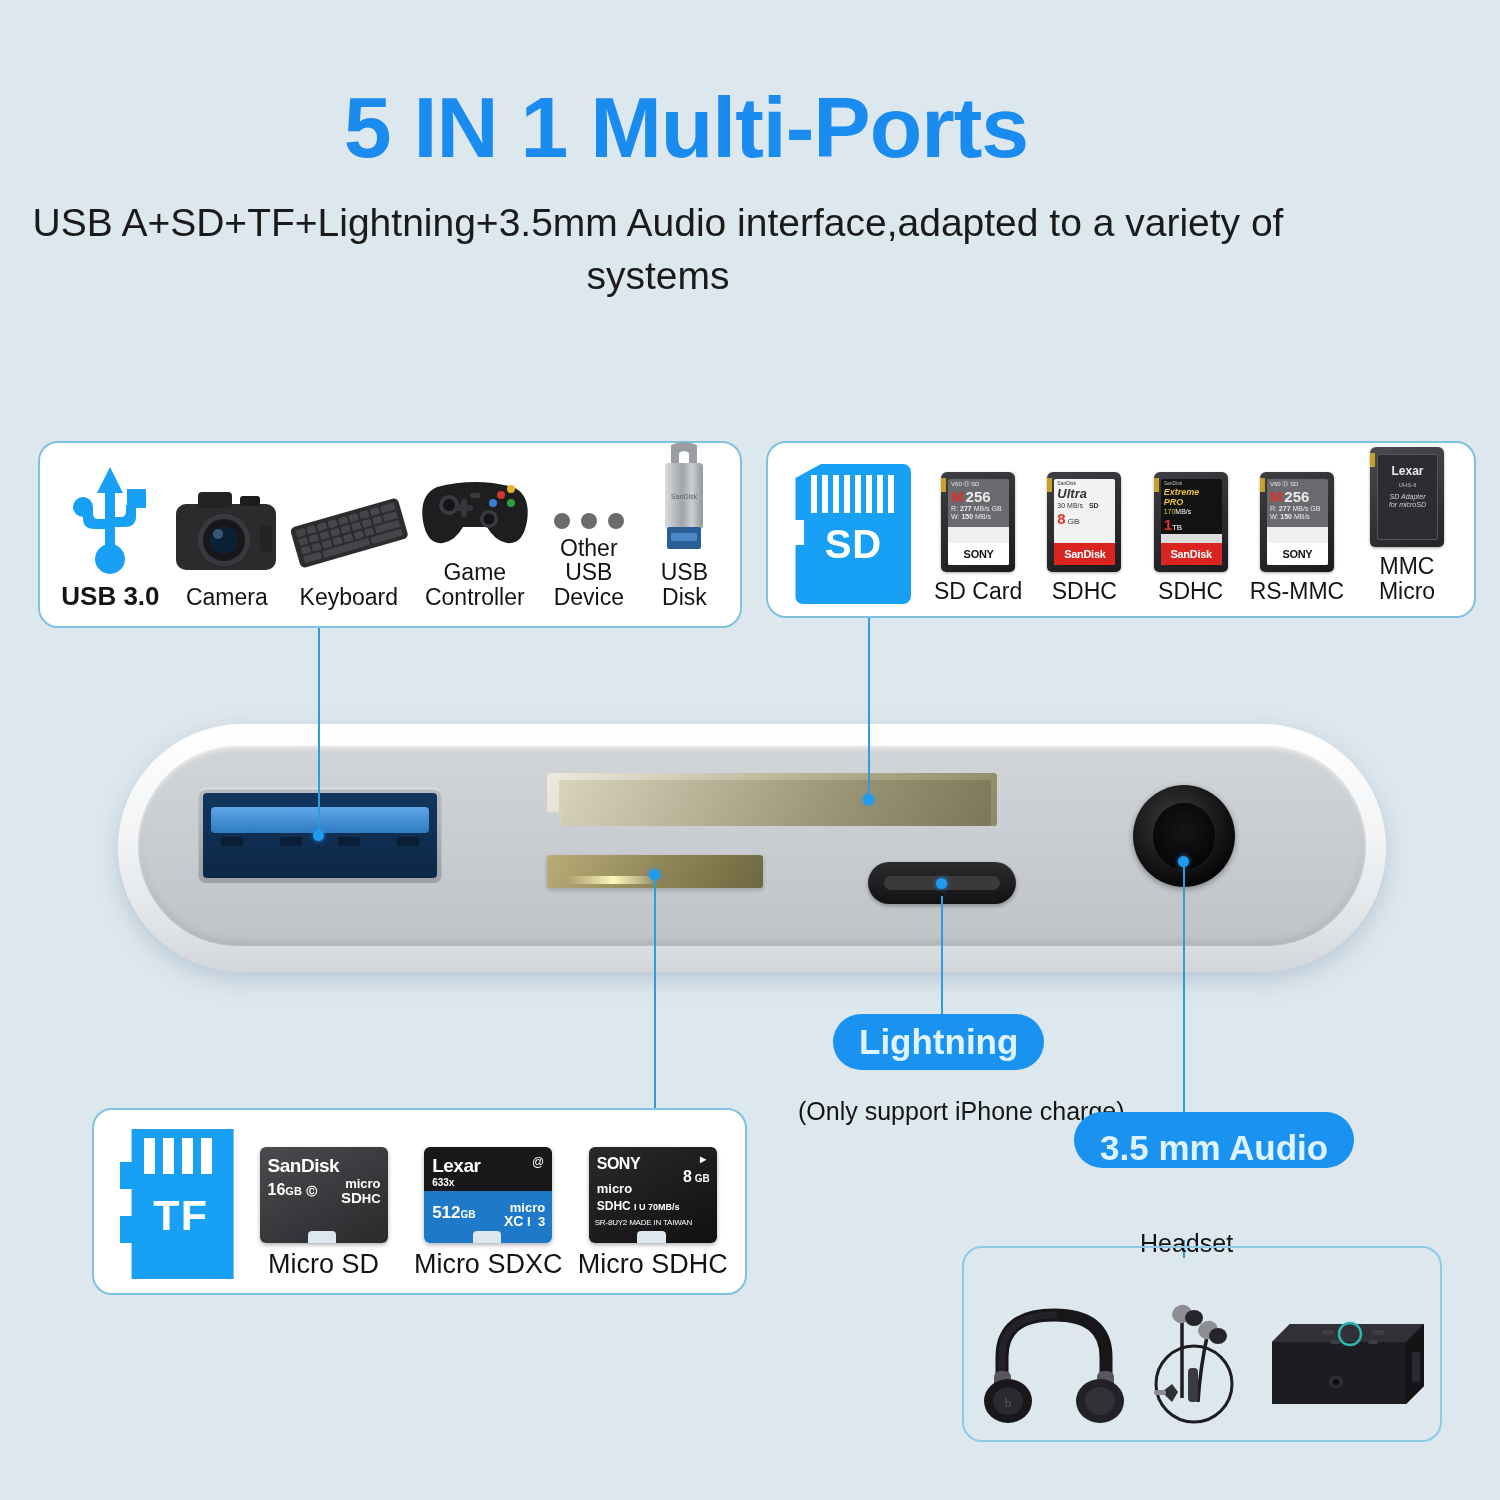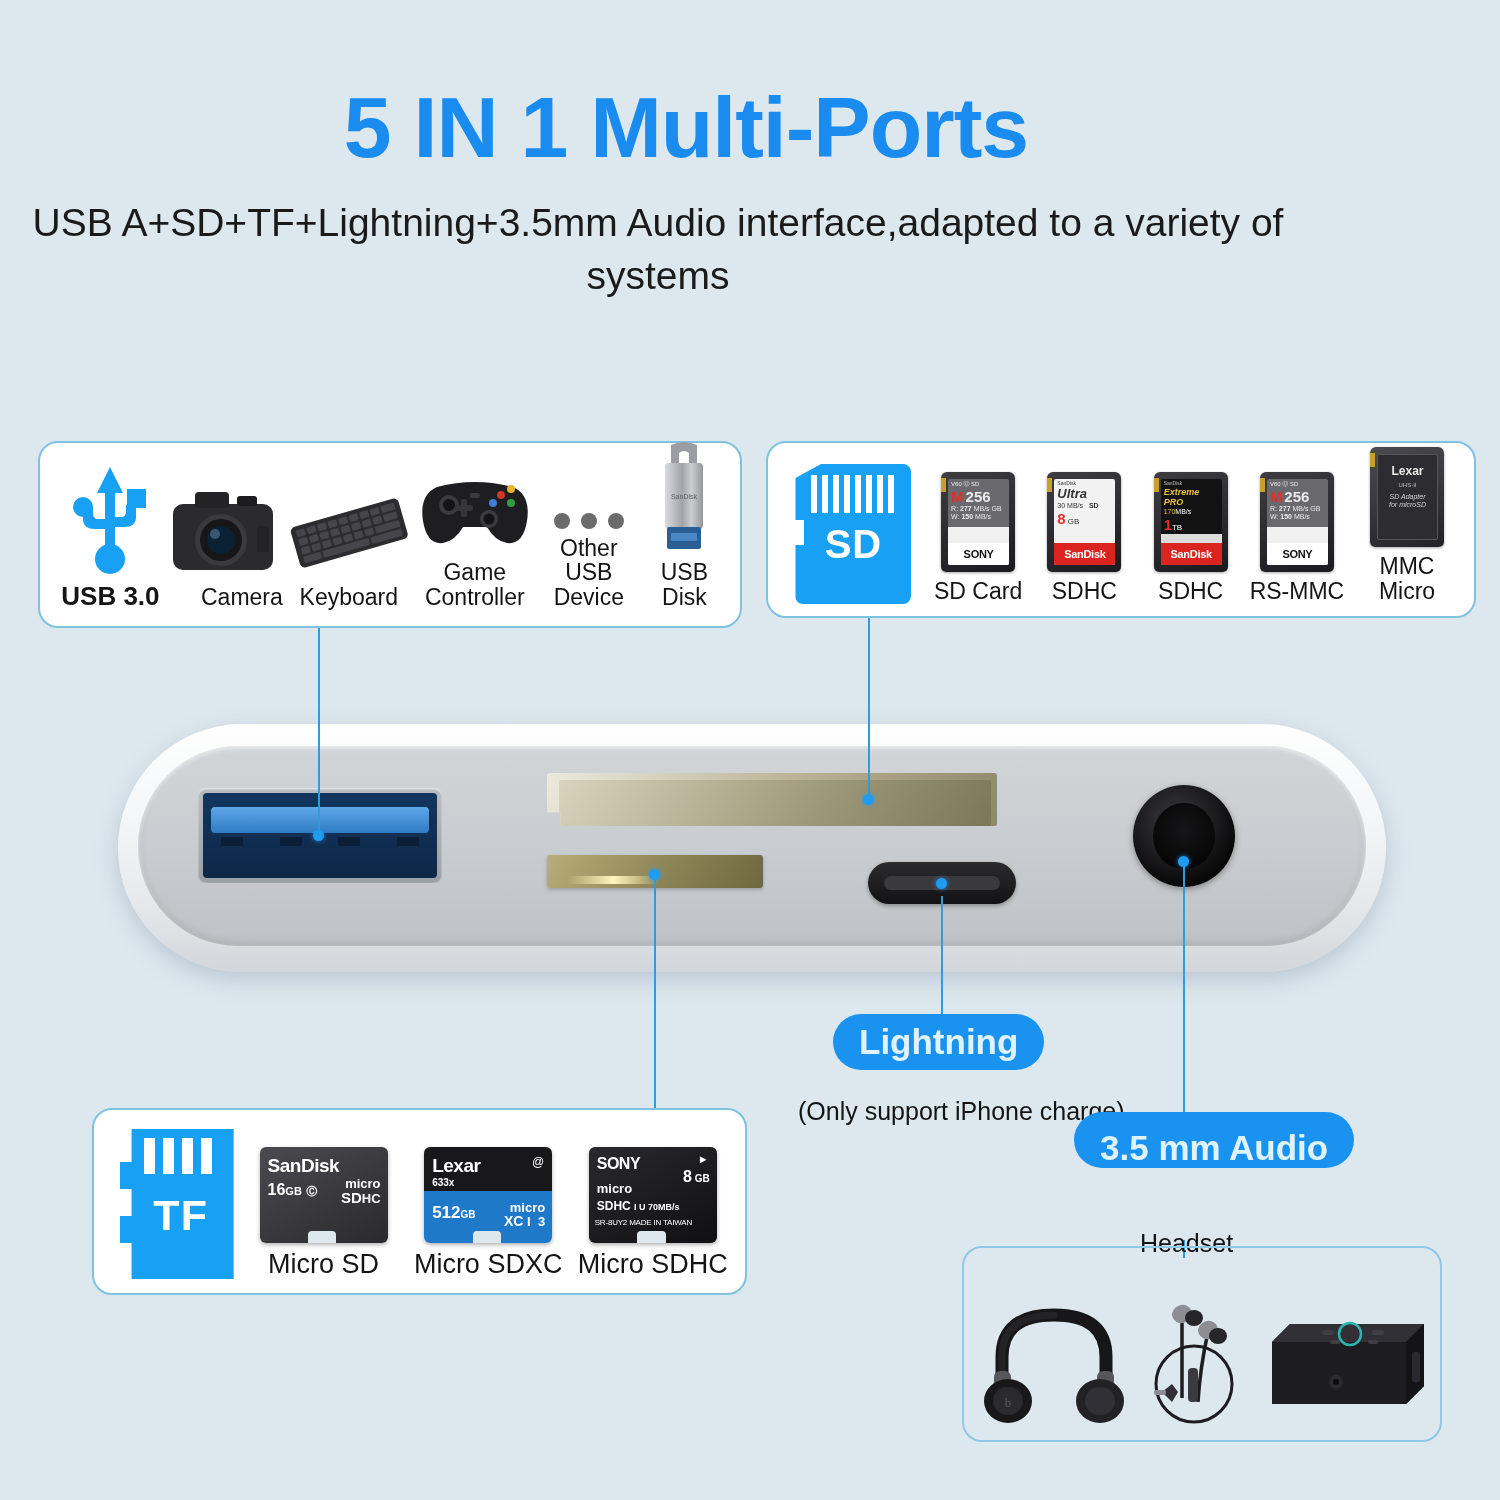--- a/index.html
+++ b/index.html
@@ -263,21 +263,21 @@
               <circle cx="15" cy="40" r="10"></circle>
               <path d="M15 40 L15 52 Q15 62 27 62 L42 62 L42 52 L30 52 Q25 52 25 46 L25 40 Z"></path>
               <rect x="59" y="22" width="19" height="19"></rect>
               <path d="M68 38 L68 50 Q68 60 56 60 L42 60 L42 50 L53 50 Q58 50 58 44 L58 38 Z"></path>
             </g>
           </svg>
         </div>
         <div class="cap bold">USB 3.0</div>
       </div>
 
-      <div class="item" style="width:112px;align-items:flex-end;">
+      <div class="item" style="width:112px;">
         <div class="art">
           <svg class="camera" viewBox="0 0 118 96">
             <rect x="8" y="22" width="100" height="66" rx="10" fill="#2b2b2e"></rect>
             <rect x="30" y="10" width="34" height="16" rx="4" fill="#232326"></rect>
             <rect x="72" y="14" width="20" height="10" rx="3" fill="#1c1c1f"></rect>
             <circle cx="56" cy="58" r="26" fill="#3a3a3e"></circle>
             <circle cx="56" cy="58" r="21" fill="#17171a"></circle>
             <circle cx="56" cy="58" r="14" fill="#0b2235"></circle>
             <circle cx="50" cy="52" r="5" fill="#4b6f8c" opacity=".7"></circle>
             <rect x="92" y="44" width="12" height="26" rx="3" fill="#232326"></rect>

